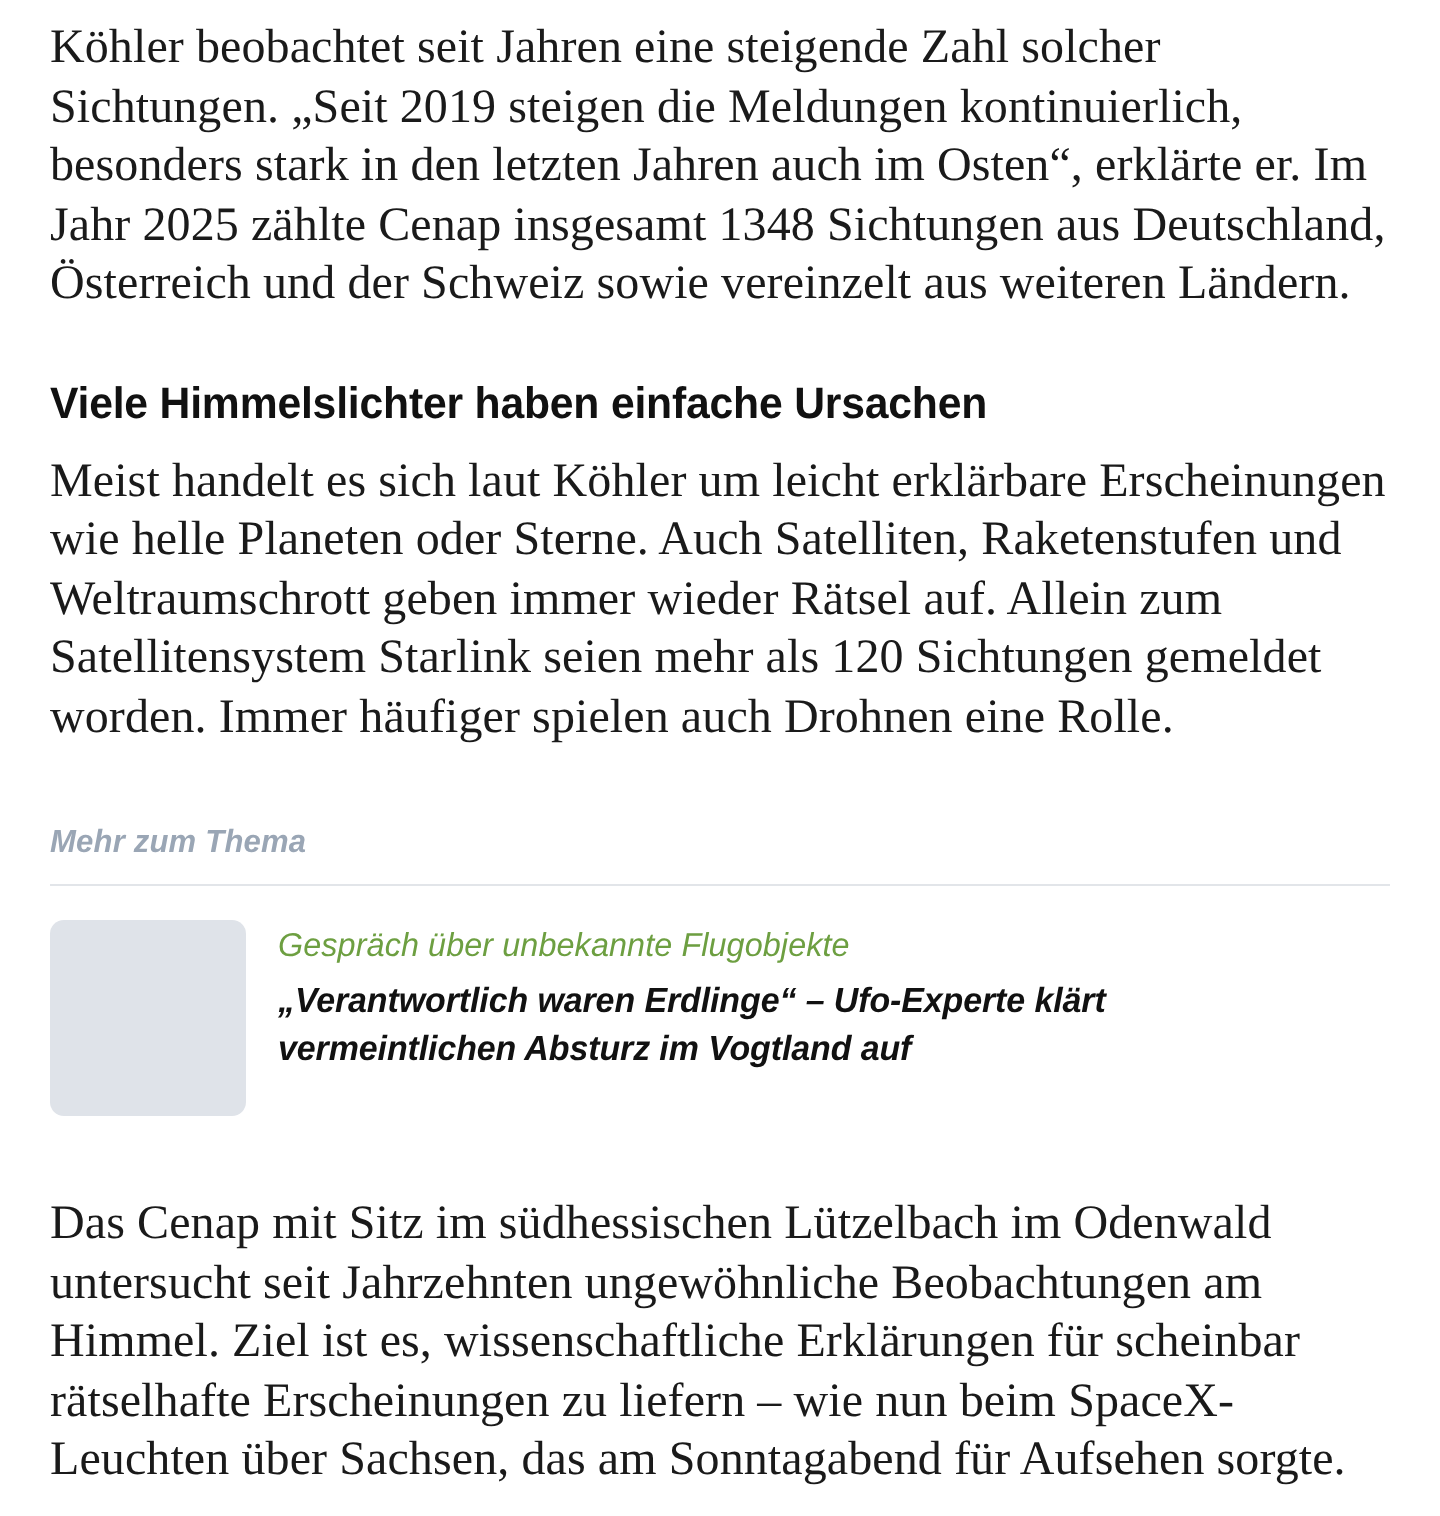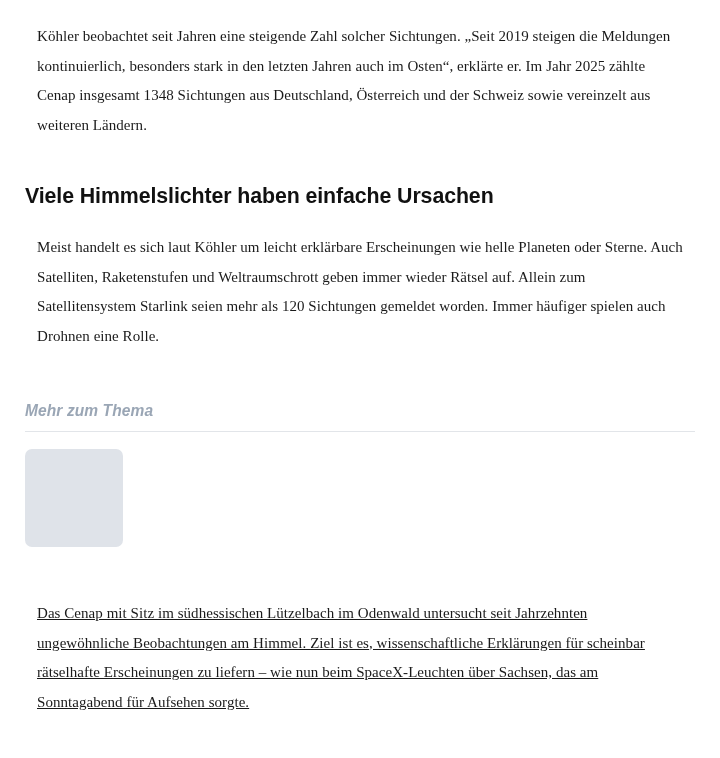--- a/index.html
+++ b/index.html
@@ -17,32 +17,31 @@
 
   .article {
     width: 720px;
     box-sizing: border-box;
     padding: 0 25px;
   }
 
   
   .para {
     font-family: "Liberation Serif", "DejaVu Serif", serif;
-    font-size: 15px;
+    font-size: 24px;
     line-height: 29.5px;
     color: #1a1a1a;
-    margin: 12px;
+    margin: 0;
     letter-spacing: 0.05px;
   }
   .para.first {
     padding-top: 10px;
   }
   .para.tail {
     padding-top: 6px;
-    text-decoration: underline;
   }
 
   
   .subhead {
     font-family: "Liberation Sans Narrow", "Liberation Sans", "DejaVu Sans", sans-serif;
     font-weight: bold;
     font-size: 22px;
     line-height: 27px;
     color: #111111;
     margin: 0;
@@ -137,20 +136,24 @@
   <h2 class="subhead">Viele Himmelslichter haben einfache Ursachen</h2>
 
   <p class="para">Meist handelt es sich laut Köhler um leicht erklärbare Erscheinungen wie helle Planeten oder Sterne. Auch Satelliten, Raketenstufen und Weltraumschrott geben immer wieder Rätsel auf. Allein zum Satellitensystem Starlink seien mehr als 120 Sichtungen gemeldet worden. Immer häufiger spielen auch Drohnen eine Rolle.</p>
 
   <div class="related">
     <div class="related-label">Mehr zum Thema</div>
     <div class="related-divider"></div>
 
     <a class="teaser" style="text-decoration:none;">
       <div class="teaser-thumb"></div>
+      <div class="teaser-text">
+        <div class="teaser-kicker">Gespräch über unbekannte Flugobjekte</div>
+        <div class="teaser-headline">„Verantwortlich waren Erdlinge“ – Ufo-Experte klärt vermeintlichen Absturz im Vogtland auf</div>
+      </div>
     </a>
   </div>
 
   <p class="para tail" style="padding-top:40px;">Das Cenap mit Sitz im südhessischen Lützelbach im Odenwald untersucht seit Jahrzehnten ungewöhnliche Beobachtungen am Himmel. Ziel ist es, wissenschaftliche Erklärungen für scheinbar rätselhafte Erscheinungen zu liefern – wie nun beim SpaceX-Leuchten über Sachsen, das am Sonntagabend für Aufsehen sorgte.</p>
 
   <div class="signature">SZ</div>
 
 </div>
 
 </body></html>

